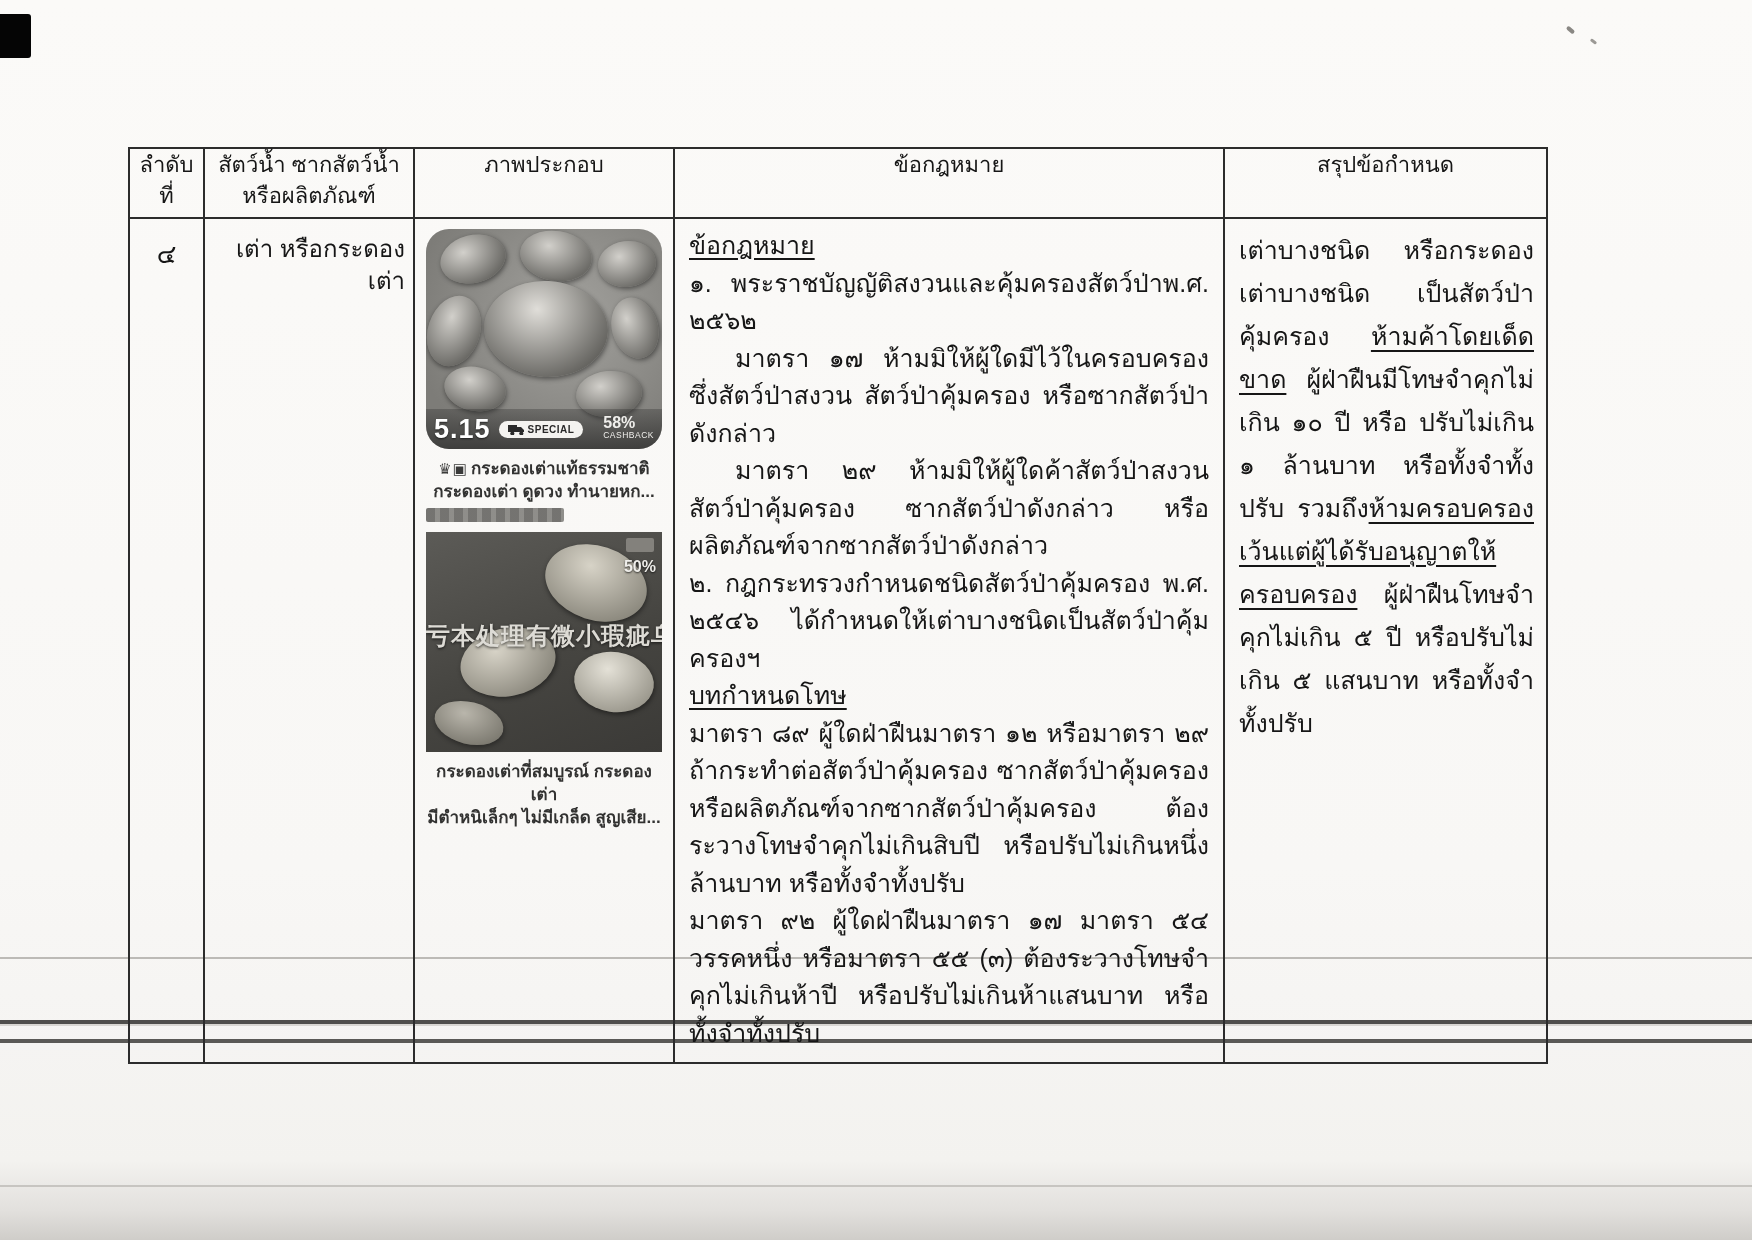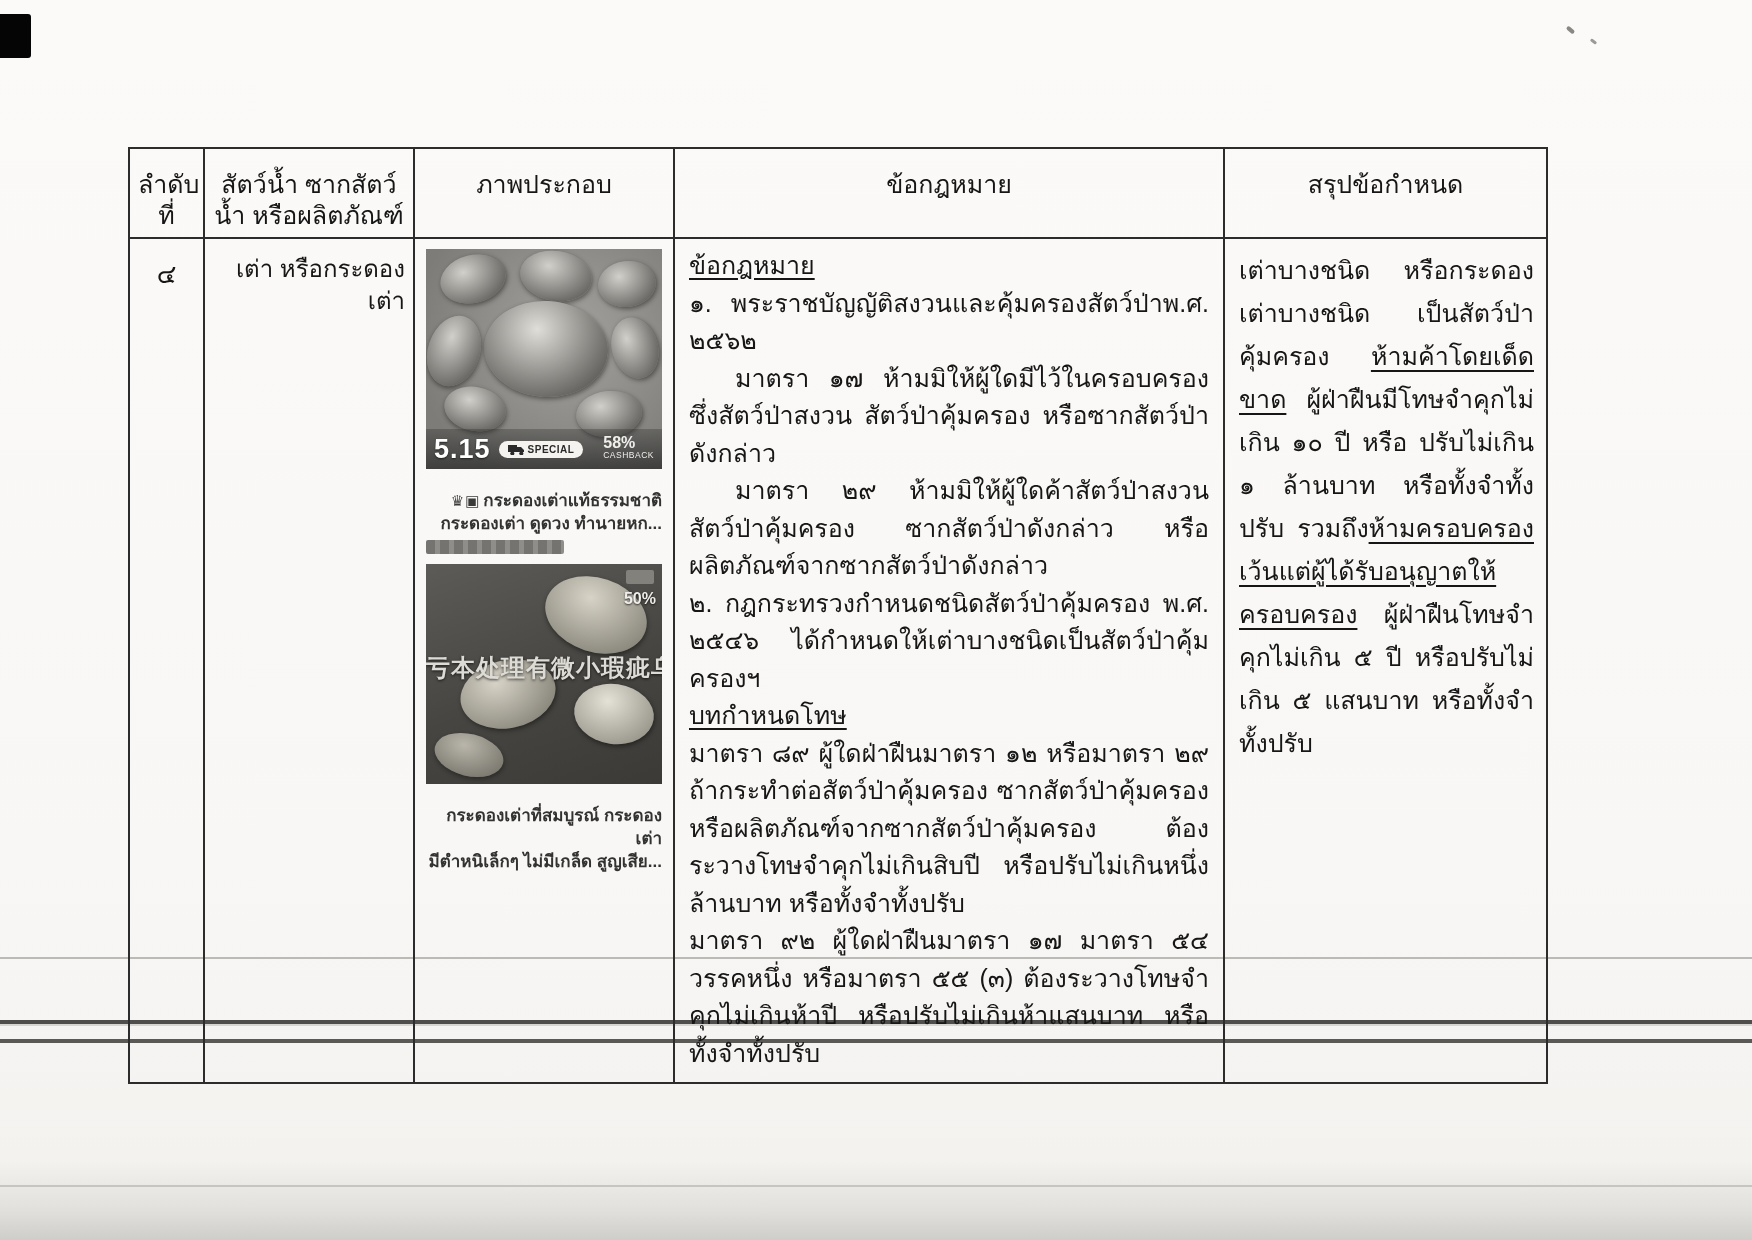--- a/index.html
+++ b/index.html
@@ -28,21 +28,21 @@
 
   
   table.reg-table {
     position:absolute; left:128px; top:147px; width:1418px;
     border-collapse:collapse; table-layout:fixed;
     font-size:25px; color:#161616;
   }
   .reg-table th, .reg-table td { border:2px solid #2c2c2c; vertical-align:top; }
   .reg-table th {
     font-weight:normal; text-align:center; height:68px;
-    padding:20px 8px 6px; line-height:31px; font-size:25px;
+    padding:0 8px 6px; line-height:31px; font-size:22px;
   }
   .reg-table td { height:590px; }
 
   .c-index { text-align:center; padding-top:14px; font-size:26px; }
   .c-item  { padding:14px 8px 0 12px; font-size:24px; line-height:32px;text-align:right; }
   .c-images{ padding:10px 0 0; text-align:center; }
 
   
   .c-law { padding:8px 14px 10px; }
   .law-text { font-size:25px; line-height:37.5px; text-align:justify; overflow-wrap:anywhere; }
@@ -52,21 +52,21 @@
   
   .c-summary { padding:10px 12px 0 14px; }
   .summary-text { font-size:25px; line-height:43px; text-align:justify; overflow-wrap:anywhere; }
   .summary-text .u { text-decoration:underline; text-underline-offset:5px; }
 
   
   figure { width:236px; margin:0 auto 10px; }
   .photo { position:relative; width:236px; height:220px; overflow:hidden; }
   .photo .sh { position:absolute; border-radius:50%; box-shadow:1px 2px 5px rgba(0,0,0,.45); }
 
-  .photo1 { background:radial-gradient(circle at 60% 40%, #a3a29e, #7d7c78 80%); }
+  .photo1 { background:radial-gradient(circle at 60% 40%, #a3a29e, #7d7c78 80%);border-radius:23px; }
   .photo1 .sh { background:radial-gradient(ellipse at 38% 32%, #d2d0cb, #6b6a66 75%); }
   .photo1 .s1 { left:14px;  top:6px;   width:66px;  height:48px; transform:rotate(-14deg); }
   .photo1 .s2 { left:94px;  top:2px;   width:72px;  height:50px; transform:rotate(9deg); }
   .photo1 .s3 { left:172px; top:12px;  width:58px;  height:46px; transform:rotate(-7deg); }
   .photo1 .s4 { left:58px;  top:52px;  width:124px; height:96px; transform:rotate(3deg);
                 background:radial-gradient(ellipse at 42% 30%, #e0ded9, #5f5e5a 80%); }
   .photo1 .s5 { left:2px;   top:66px;  width:52px;  height:72px; transform:rotate(18deg); }
   .photo1 .s6 { left:186px; top:68px;  width:46px;  height:62px; transform:rotate(-16deg); }
   .photo1 .s7 { left:18px;  top:138px; width:62px;  height:44px; transform:rotate(11deg); }
   .photo1 .s8 { left:150px; top:142px; width:66px;  height:46px; transform:rotate(-5deg); }
@@ -95,21 +95,21 @@
   .photo2 .t4 { left:8px;   top:170px; width:70px;  height:42px; transform:rotate(14deg); opacity:.8; }
   .overlay-cn {
     position:absolute; left:0; right:0; top:88px; text-align:center;
     color:#dddbd5; font-size:24px; font-weight:bold; letter-spacing:1px;
     text-shadow:0 1px 3px rgba(0,0,0,.7); white-space:nowrap;
   }
   .badge-50 { position:absolute; top:6px; right:6px; text-align:center; }
   .badge-50 .tag { width:28px; height:14px; background:#83817c; border-radius:2px; margin:0 auto 2px; }
   .badge-50 .pct { color:#efeeea; font-size:16px; font-weight:bold; text-shadow:0 1px 2px rgba(0,0,0,.7);margin-top:6px; }
 
-  figcaption { margin-top:20px; text-align:right; font-size:17px; font-weight:bold; color:#323231; line-height:23px; }
+  figcaption { margin-top:8px; text-align:center; font-size:17px; font-weight:bold; color:#323231; line-height:23px; }
   .cap-icons { font-size:15px; letter-spacing:1px; margin-right:3px; color:#3a3a39; }
   .blur-tag {
     width:138px; height:14px; margin-top:5px; border-radius:2px;
     background:repeating-linear-gradient(90deg,#5d5c59 0 9px,#7c7b77 9px 14px);
     opacity:.85;
   }
 </style>
 </head>
 <body>
 

